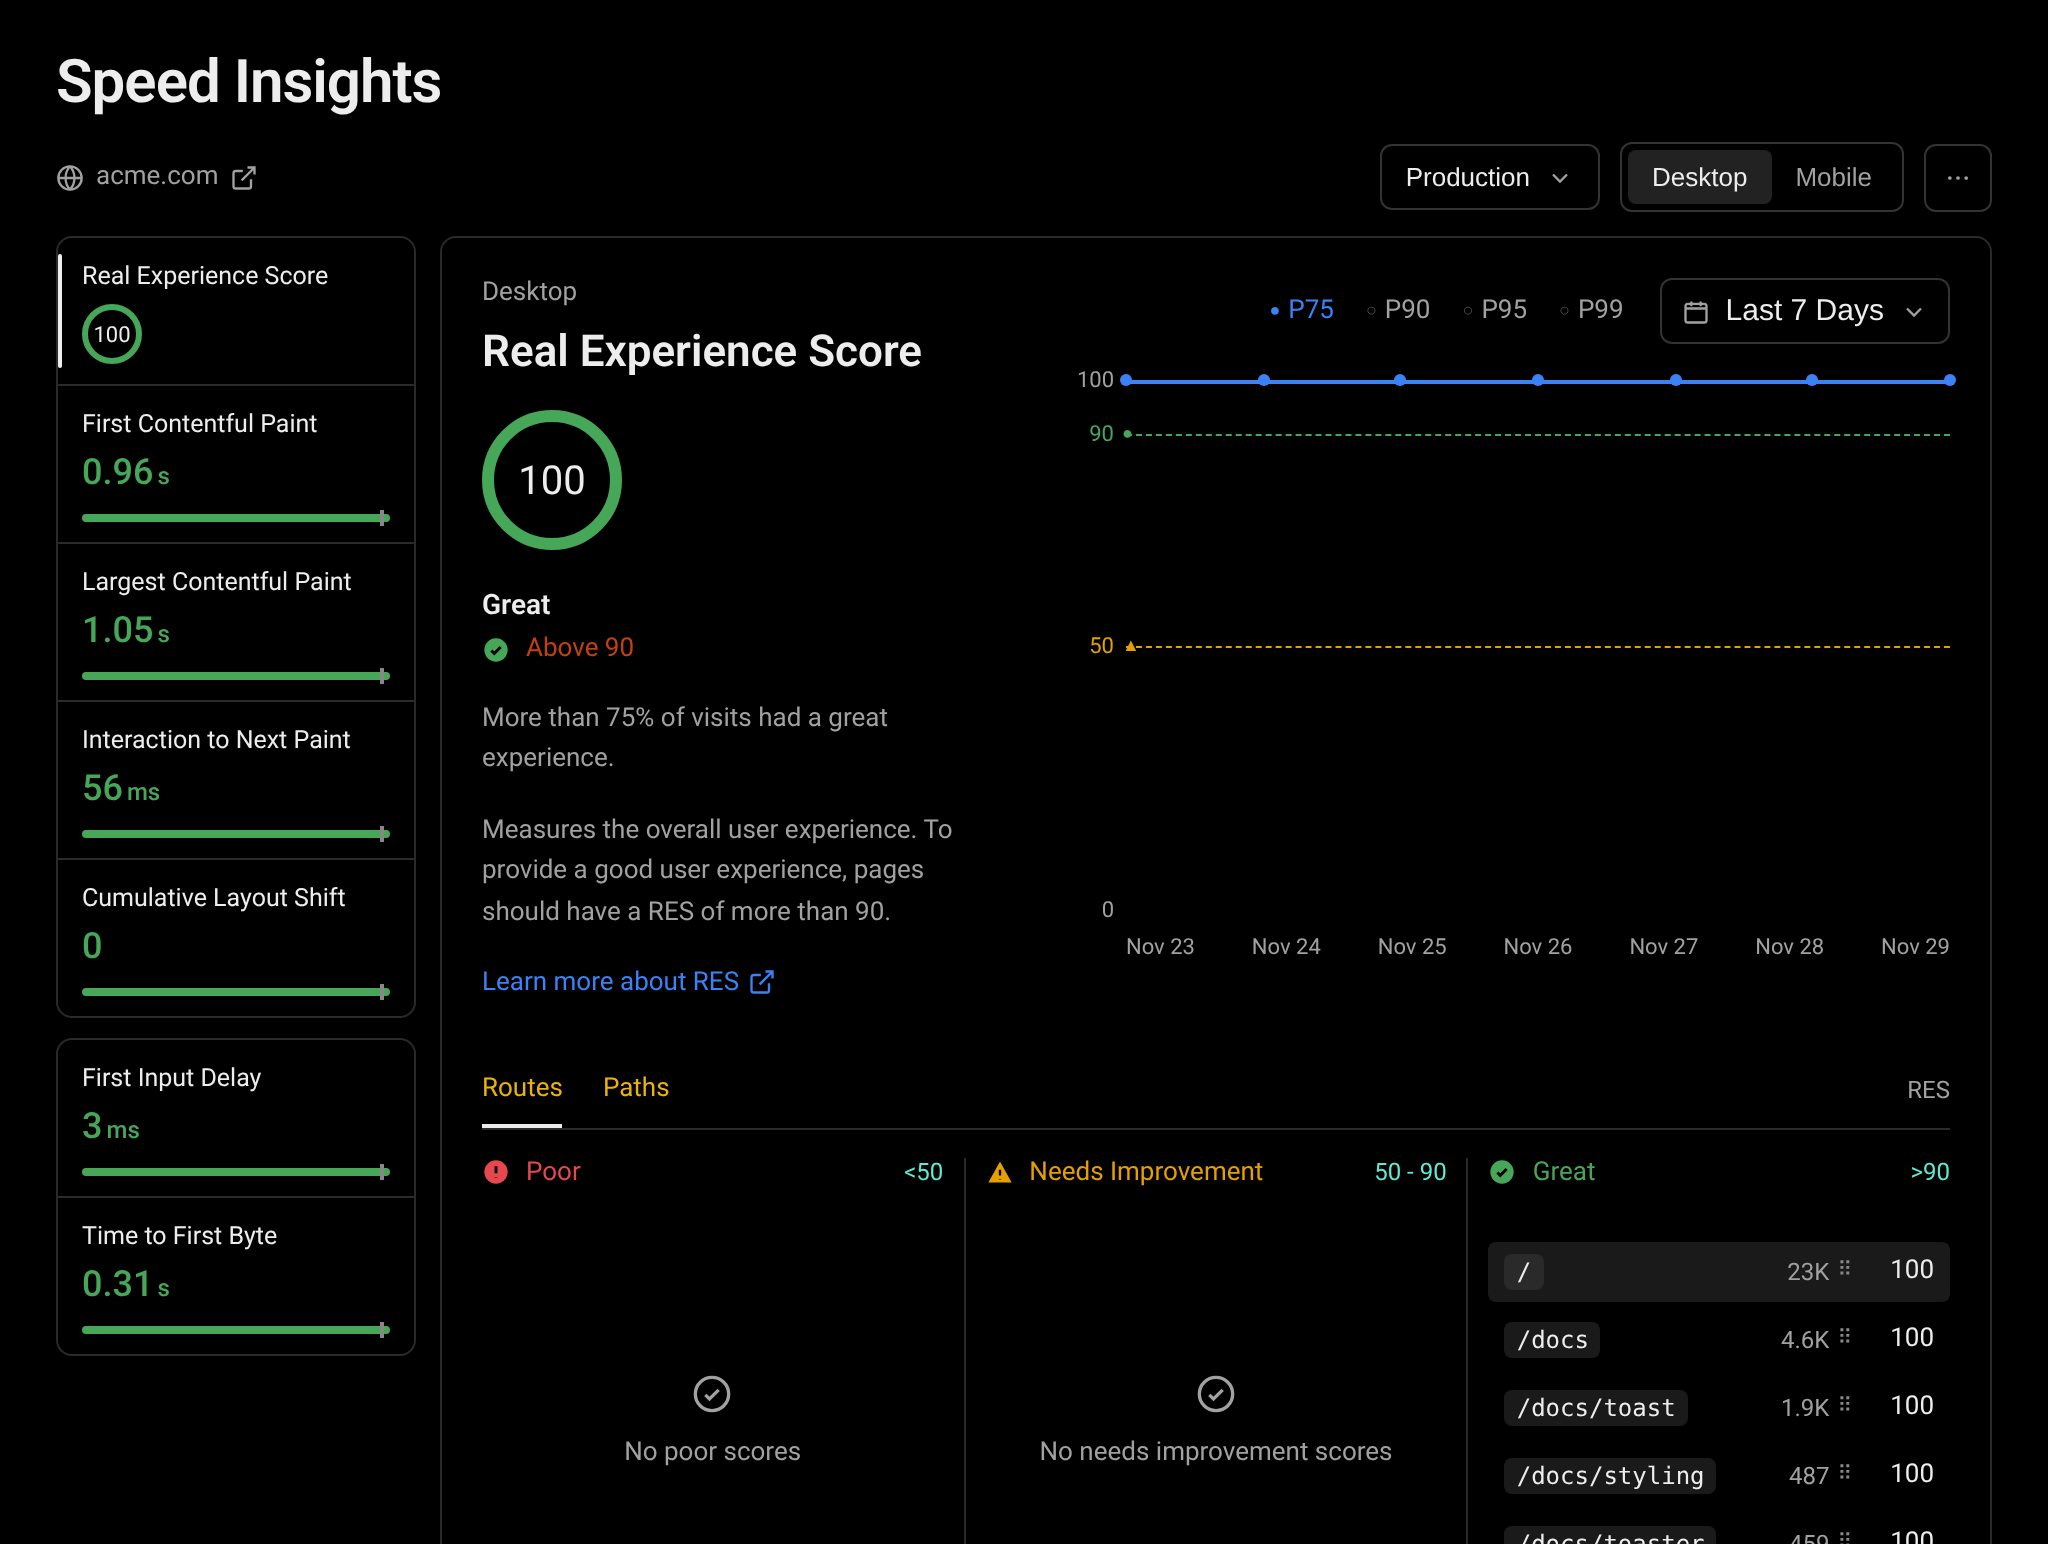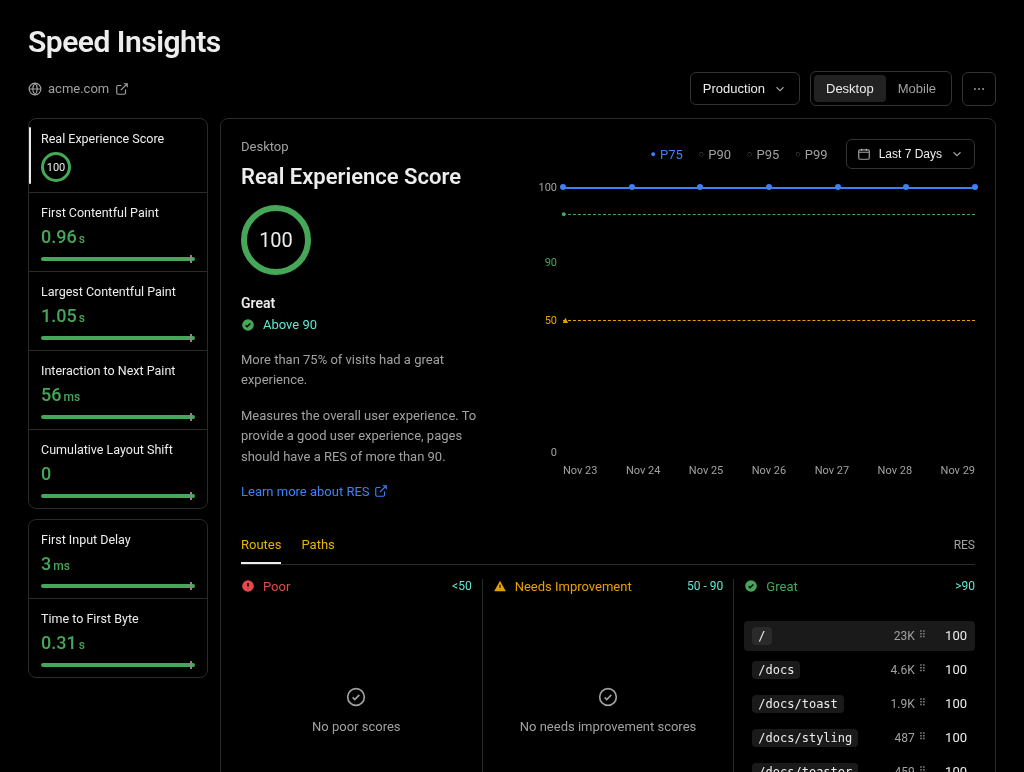--- a/index.html
+++ b/index.html
@@ -175,21 +175,21 @@
   border-radius: 50%;
   border: 6px solid #46a758;
   display: flex;
   align-items: center;
   justify-content: center;
   font-size: 20px;
   color: #ededed;
   margin-bottom: 20px;
 }
 .great-label { font-size: 14px; font-weight: 600; margin-bottom: 6px; }
-.above-row { display: flex; align-items: center; gap: 8px; color: #5eead4; font-size: 13px; margin-bottom: 18px; }
+.above-row { display: flex; align-items: center; gap: 8px; color: #c2410c; font-size: 13px; margin-bottom: 18px; }
 .desc { color: #a1a1a1; font-size: 13px; line-height: 1.55; margin-bottom: 16px; }
 .learn-link { color: #3b82f6; font-size: 13px; text-decoration: none; display: inline-flex; align-items: center; gap: 4px; }
 .right-col { flex: 1; }
 .chart-header {
   display: flex;
   align-items: center;
   justify-content: flex-end;
   gap: 18px;
   margin-bottom: 18px;
 }
@@ -198,21 +198,21 @@
 .percentiles span.active { color: #3b82f6; }
 .percentiles span.active::before { content: "●"; font-size: 9px; color: #3b82f6; }
 .percentiles span:not(.active)::before { content: "○"; font-size: 9px; color: #555; }
 .date-btn {
   border: 1px solid #333;
   border-radius: 6px;
   padding: 7px 10px;
   display: flex;
   align-items: center;
   gap: 8px;
-  font-size: 12px;
+  font-size: 15px;
   cursor: pointer;
   background: #000;
   color: #ededed;
 }
 .chart {
   height: 290px;
   position: relative;
 }
 .y-axis {
   position: absolute;
@@ -221,21 +221,21 @@
   height: 265px;
   width: 30px;
 }
 .y-tick {
   position: absolute;
   right: 4px;
   font-size: 11px;
   color: #a1a1a1;
   transform: translateY(-50%);
 }
-.y-tick.green { color: #46a758; margin-top: 48px; }
+.y-tick.green { color: #46a758; }
 .y-tick.orange { color: #e5a000; }
 .plot {
   position: absolute;
   left: 32px;
   right: 0;
   top: 0;
   height: 265px;
 }
 .hline {
   position: absolute;

